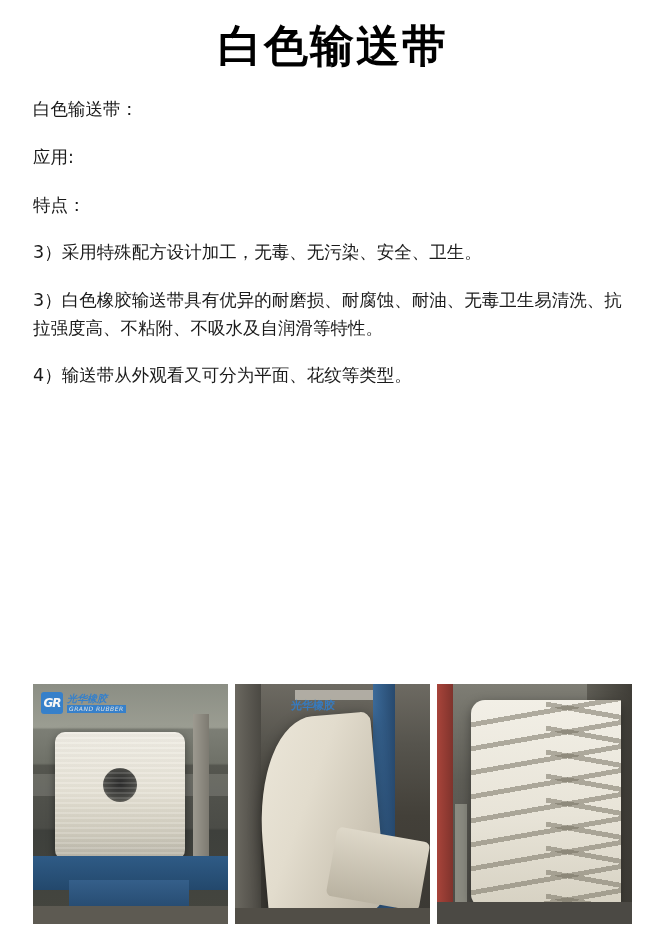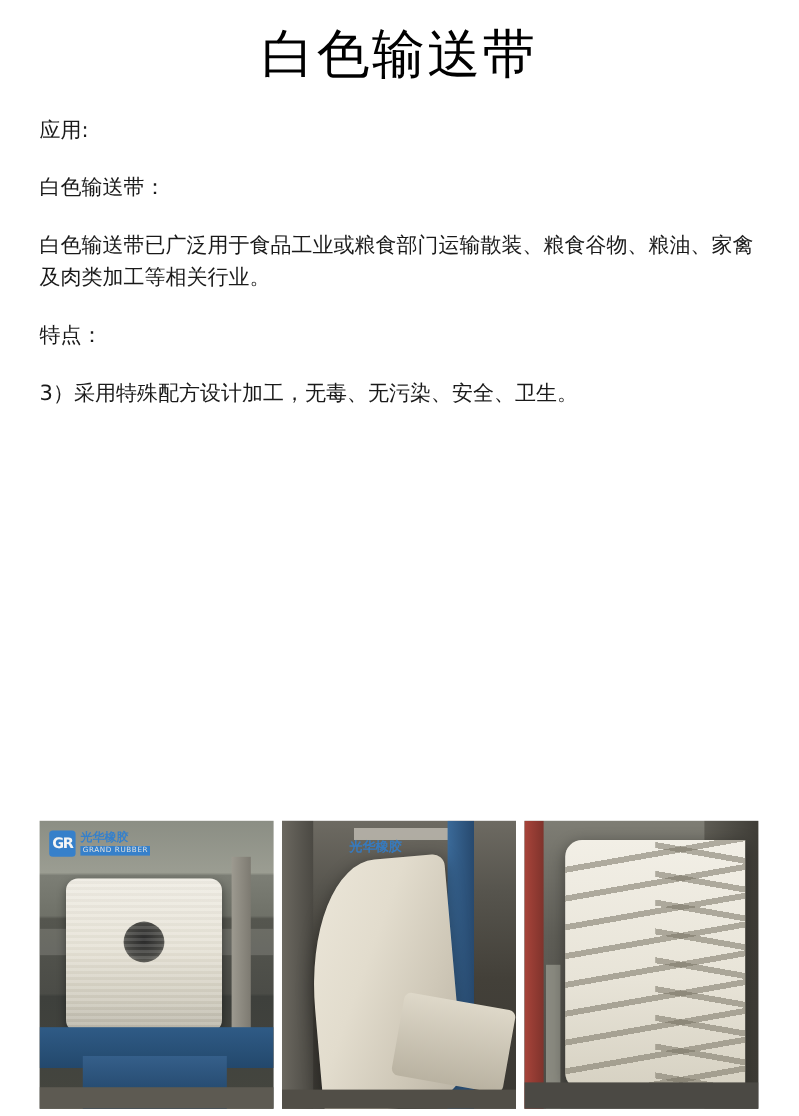--- a/index.html
+++ b/index.html
@@ -16,21 +16,21 @@
   }
   .page {
     width: 666px;
     height: 930px;
     position: relative;
     box-sizing: border-box;
   }
   .title {
     text-align: center;
     font-size: 44px;
-    font-weight: normal;
+    font-weight: bold;
     letter-spacing: 2px;
     color: #000;
     margin: 22px 0 26px 0;
     line-height: 1.1;
   }
   .body-text {
     padding: 0 33px;
     box-sizing: border-box;
   }
   .para {
@@ -272,20 +272,21 @@
   }
   
   .logo {
     position: absolute;
     left: 8px;
     top: 8px;
     display: flex;
     align-items: center;
     gap: 4px;
     opacity: 0.92;
+    font-style: italic;
   }
   .logo .mark {
     width: 22px;
     height: 22px;
     border-radius: 3px;
     background: #2f7fd0;
     color: #fff;
     font-size: 12px;
     font-weight: bold;
     display: flex;
@@ -322,25 +323,26 @@
   }
 </style>
 </head>
 <body>
 
 <div class="page">
 
   <div class="title">白色输送带</div>
 
   <div class="body-text">
+    <p class="para">白色输送带：</p>
     <p class="para">应用:</p>
-    <p class="para">白色输送带：</p>
-    <p class="para">白色输送带已广泛用于食品工业或粮食部门运输散装、粮食谷物、粮油、家禽及肉类加工等相关行业。</p>
     <p class="para">特点：</p>
     <p class="para">3）采用特殊配方设计加工，无毒、无污染、安全、卫生。</p>
+    <p class="para">3）白色橡胶输送带具有优异的耐磨损、耐腐蚀、耐油、无毒卫生易清洗、抗拉强度高、不粘附、不吸水及自润滑等特性。</p>
+    <p class="para">4）输送带从外观看又可分为平面、花纹等类型。</p>
   </div>
 
   <div class="photos">
 
     <div class="photo p1">
       <div class="wall"></div>
       <div class="post"></div>
       <div class="roll"></div>
       <div class="machine-a"></div>
       <div class="machine-b"></div>

